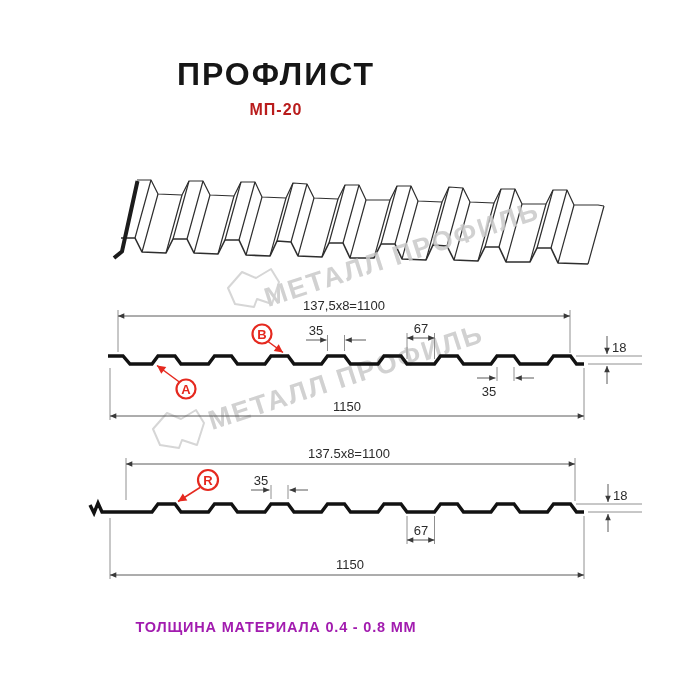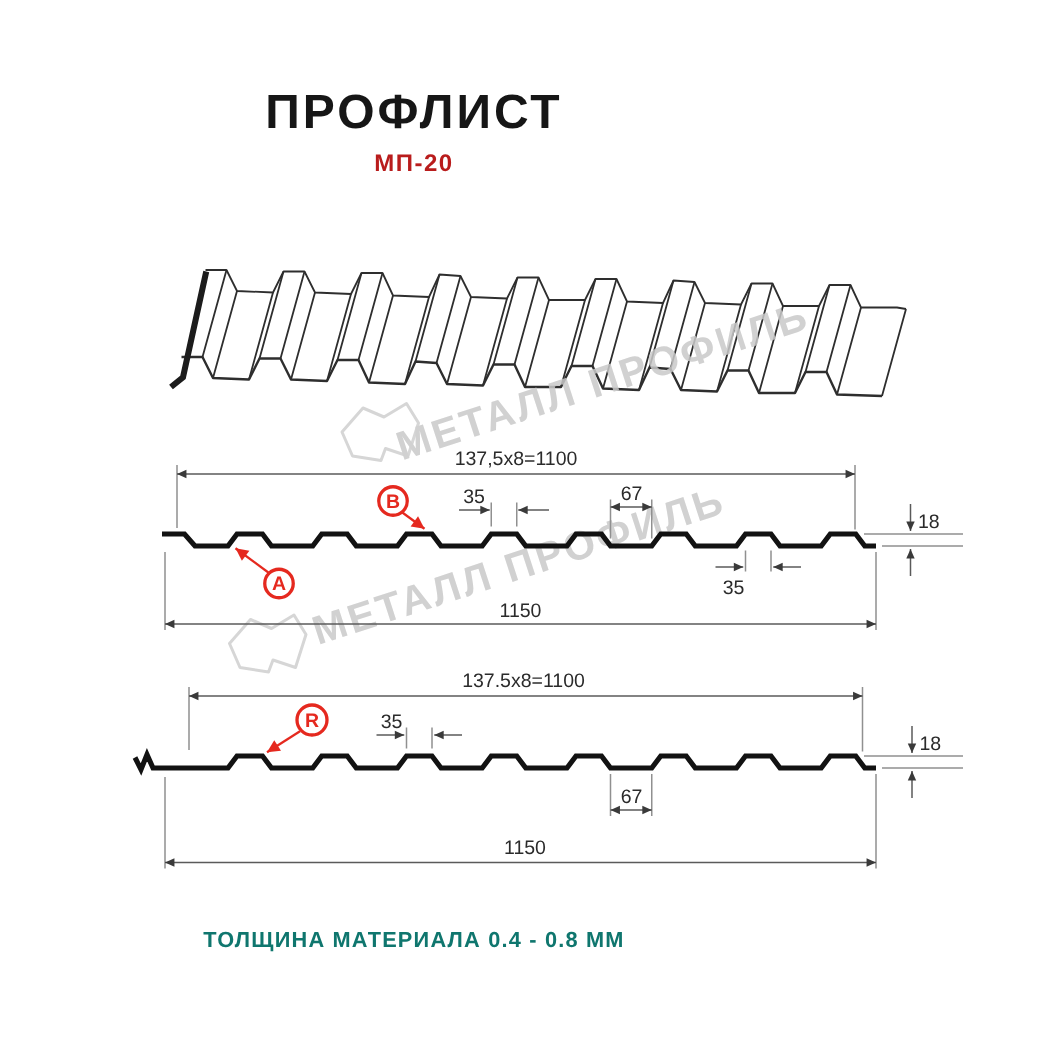--- a/index.html
+++ b/index.html
@@ -1,21 +1,21 @@
 <!DOCTYPE html>
 <html><head>
 <meta charset="utf-8">
 <style>
   html,body{margin:0;padding:0;background:#ffffff;}
   body{width:700px;height:700px;position:relative;overflow:hidden;
        font-family:"Liberation Sans",sans-serif;}
   .abs{position:absolute;left:0;width:552px;text-align:center;}
   #title{top:56px;font-size:32px;font-weight:700;letter-spacing:2px;color:#161616;}
   #subtitle{top:101px;font-size:16px;font-weight:700;letter-spacing:1px;color:#b91c1c;}
-  #footer{top:619px;font-size:14.5px;font-weight:700;letter-spacing:0.8px;color:#0f766e;}
+  #footer{top:619px;font-size:14.5px;font-weight:700;letter-spacing:0.8px;color:#a21caf;}
   svg{position:absolute;top:0;left:0;}
   .prof{fill:none;stroke:#121212;stroke-width:3.4;stroke-linejoin:miter;}
   .sheet{fill:none;stroke:#2e2e2e;stroke-width:1.2;stroke-linejoin:round;}
   .sheetF{fill:none;stroke:#2e2e2e;stroke-width:1.6;stroke-linejoin:round;}
   .ext{stroke:#909090;stroke-width:1;fill:none;}
   .dim{stroke:#5a5a5a;stroke-width:1;fill:none;}
   .dtxt{fill:#2b2b2b;font-size:13px;font-family:"Liberation Sans",sans-serif;}
   .red{stroke:#e5291f;fill:none;stroke-width:2.2;}
   .redln{stroke:#e5291f;stroke-width:1.5;fill:none;}
   .rtxt{fill:#e5291f;font-size:13px;font-weight:700;text-anchor:middle;

